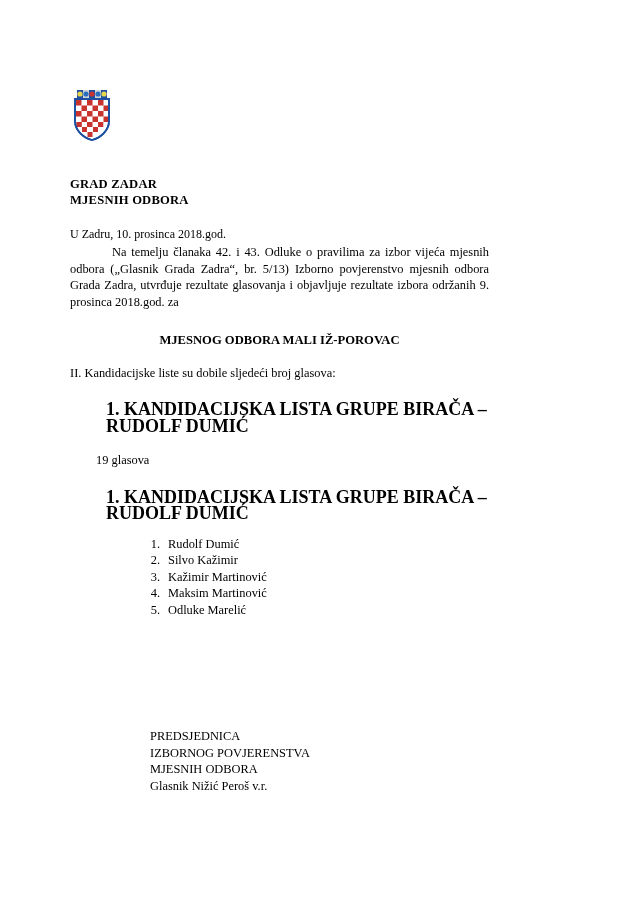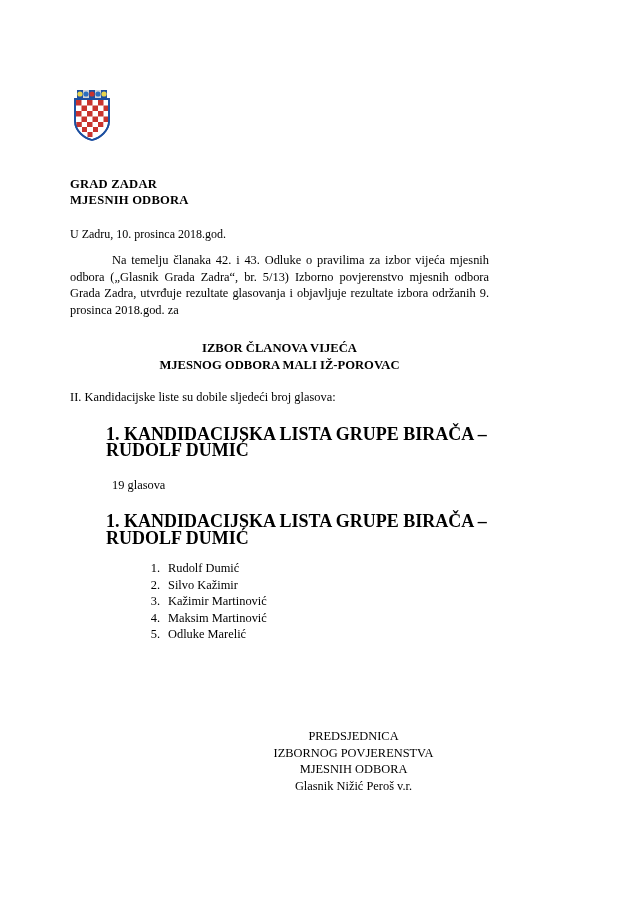--- a/index.html
+++ b/index.html
@@ -36,21 +36,21 @@
   }
   .org-block div { white-space: nowrap; }
 
   .place-date {
     margin-top: 18px;
     font-size: 12px;
     line-height: 16px;
   }
 
   .para {
-    margin-top: 10px;
+    margin-top: 2px;
     font-size: 12.4px;
     line-height: 16.5px;
     text-align: justify;
   }
   .para.indent { text-indent: 42px; }
 
   .title-center {
     margin-top: 22px;
     text-align: center;
     font-weight: bold;
@@ -69,21 +69,21 @@
   .list-title {
     margin-top: 20px;
     margin-left: 36px;
     font-weight: bold;
     font-size: 18px;
     line-height: 16.5px;
   }
 
   .votes {
     margin-top: 18px;
-    margin-left: 42px;
+    margin-left: 26px;
     font-size: 12.4px;
     line-height: 16.5px;
   }
 
   .candidates {
     margin-top: 14px;
     margin-left: 76px;
     font-size: 12.4px;
     line-height: 16.5px;
   }
@@ -95,21 +95,20 @@
     text-align: right;
     padding-right: 8px;
     box-sizing: border-box;
   }
 
   .signature {
     position: absolute;
     left: 0;
     right: 0;
     top: 728px;
-    text-align: center;
     font-size: 12.4px;
     line-height: 16.5px;
     padding-left: 150px;
   }
   .signature div { white-space: nowrap; }
 </style>
 </head>
 <body>
 
 <div class="page">
@@ -156,21 +155,20 @@
   <div class="org-block">
     <div>GRAD ZADAR</div>
     <div>MJESNIH ODBORA</div>
   </div>
 
   <div class="place-date">U Zadru, 10. prosinca 2018.god.</div>
 
   <div class="para indent">Na temelju članaka 42.  i 43. Odluke o pravilima za izbor vijeća mjesnih odbora („Glasnik Grada Zadra“, br. 5/13) Izborno povjerenstvo mjesnih odbora Grada Zadra, utvrđuje rezultate glasovanja i objavljuje rezultate izbora održanih 9. prosinca 2018.god. za</div>
 
   <div class="title-center">
-    <div>IZBOR ČLANOVA VIJEĆA</div>
     <div>MJESNOG ODBORA MALI IŽ-POROVAC</div>
   </div>
 
 
   <div class="section">II. Kandidacijske liste su dobile sljedeći broj glasova:</div>
 
   <div class="list-title">1. KANDIDACIJSKA LISTA GRUPE BIRAČA – RUDOLF DUMIĆ</div>
 
   <div class="votes">19 glasova</div>
 

